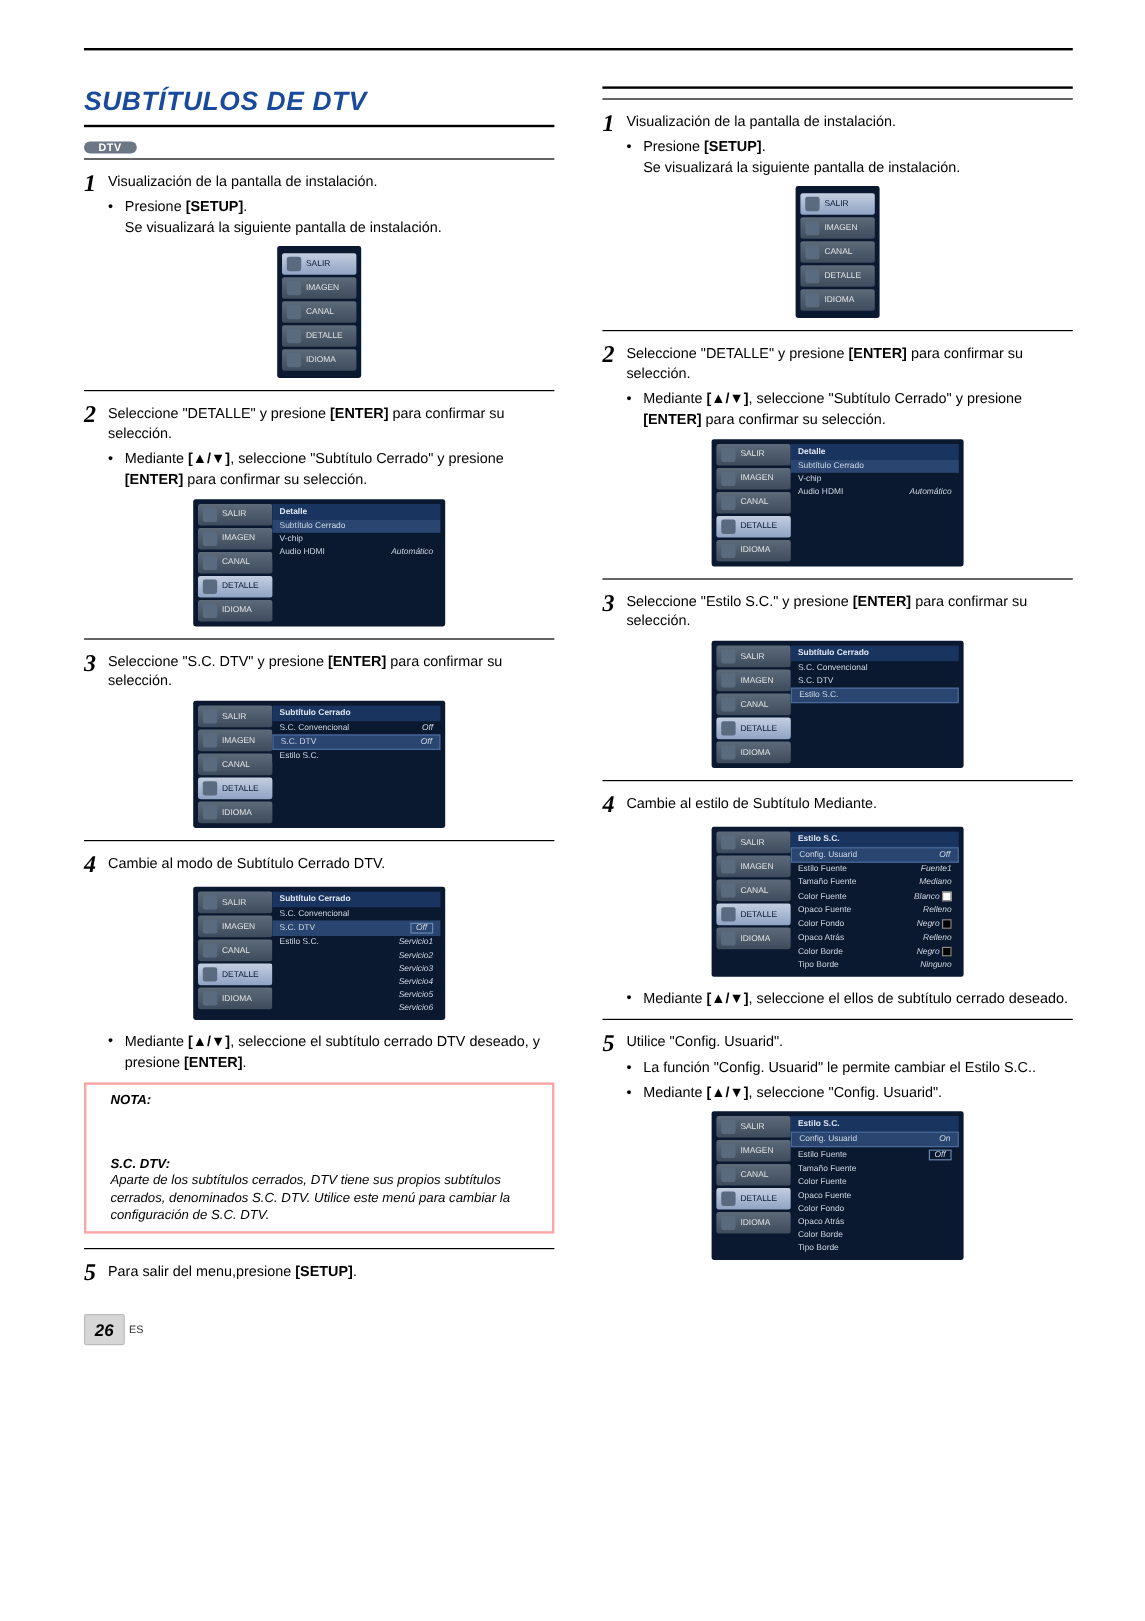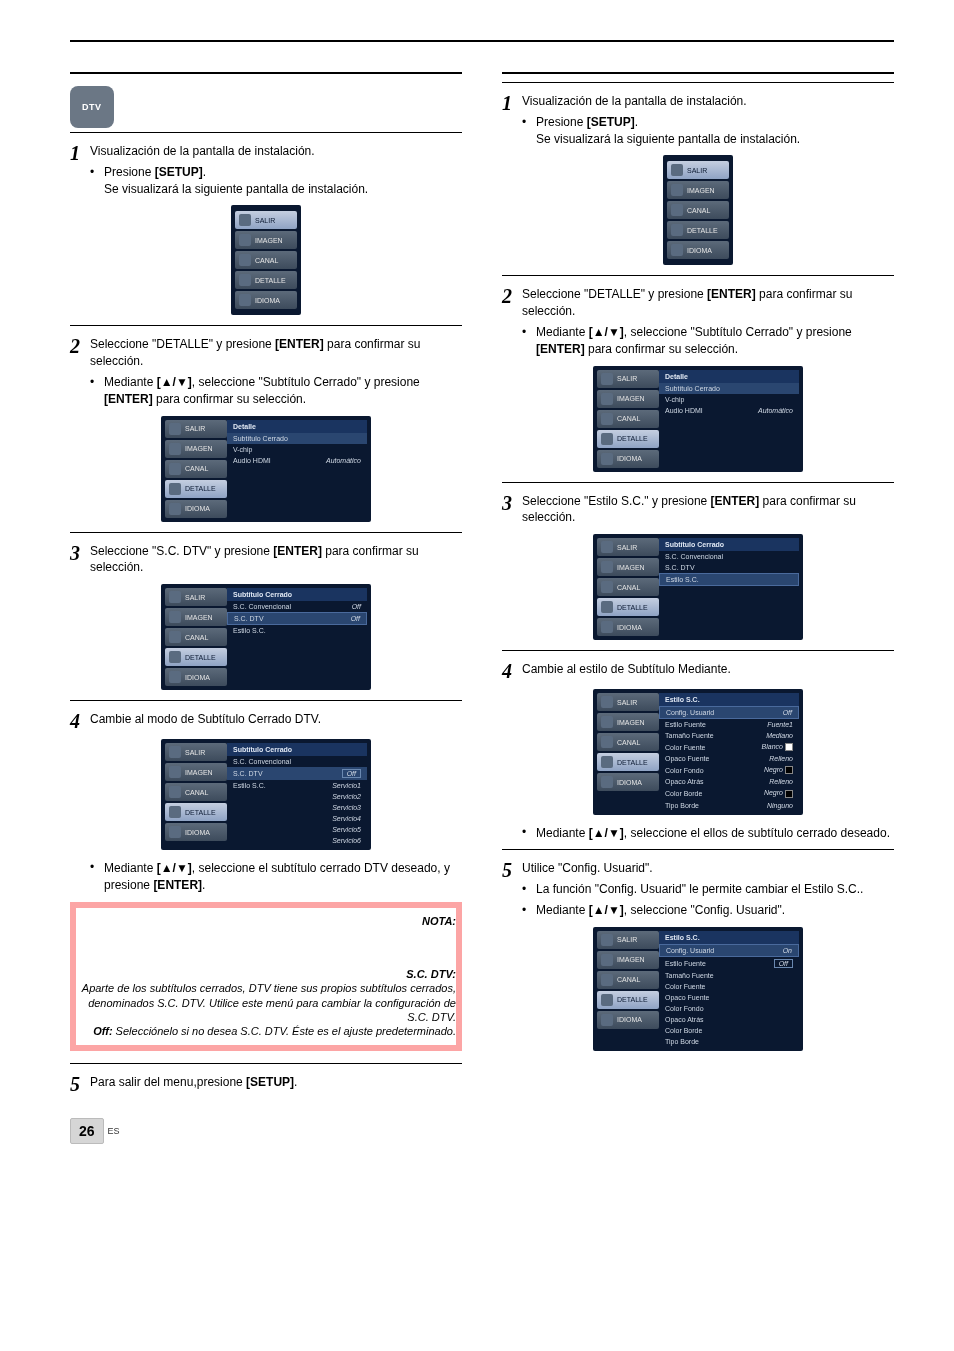--- a/index.html
+++ b/index.html
@@ -24,21 +24,21 @@
     letter-spacing: 0.5px;
   }
   .under-line { border-top: 2px solid #000; margin-bottom: 8px; }
   .under-line-thin { border-top: 1px solid #000; margin-bottom: 10px; margin-top: 2px; }
   .dtv-badge {
     display: inline-block;
     background: #6b7785;
     color: #fff;
     font-size: 9px;
     font-weight: bold;
-    padding: 16px 12px;
+    padding: 0 12px;
     border-radius: 8px;
     margin: 4px 0 2px 0;
     letter-spacing: 0.5px;
   }
   .sep-thin { border-top: 1px solid #000; margin: 8px 0 10px 0; }
   .step { display: flex; align-items: flex-start; gap: 6px; margin-bottom: 4px; }
   .step-num {
     font-family: Georgia, "Times New Roman", serif;
     font-size: 20px;
     font-weight: bold;
@@ -90,49 +90,50 @@
   .sub-row {
     display: flex; justify-content: space-between; align-items: center;
     font-size: 7px; color: #cfd8e4; padding: 2px 6px;
   }
   .sub-row.hl { background: #2a4670; }
   .sub-row .val { color: #8aa0bc; font-style: italic; }
   .sub-row .val-em { color: #d0d8e4; font-style: italic; }
   .sub-row.hl-box { border: 1px solid #4a6a9c; }
   .color-swatch { width:8px; height:8px; display:inline-block; border:1px solid #888; vertical-align:middle; margin-left:2px;}
   .note-box {
-    border: 6px solid #fca5a5;
-    padding: 6px 0;
+    border: 2px solid #fca5a5;
+    padding: 6px 20px;
     margin: 8px 0 12px 0;
     font-size: 11px;
     line-height: 1.3;
-    text-align: right;
   }
   .note-box .nb-head { font-weight: bold; font-style: italic; }
   .note-box .nb-sub { font-weight: bold; font-style: italic; margin-top: 39px; }
   .note-box .nb-body { font-style: italic; }
   .page-num-wrap { margin-top: 20px; display:flex; align-items:center; gap:4px;}
   .page-num-box {
     background: #d6d6d6;
     padding: 4px 8px;
     font-weight: bold;
     font-size: 14px;
     border-radius:2px;
     border:1px solid #bbb;
+    font-style:italic;
   }
   .page-num-es { font-size:9px; color:#333;text-align:center; }
 </style>
 </head>
 <body>
 
 <div class="page-rule-top"></div>
 
 <div class="columns">
 
   <div class="col">
+    <div class="section-title">SUBTÍTULOS DE DTV</div>
     <div class="under-line"></div>
     <span class="dtv-badge">DTV</span>
     <div class="under-line-thin"></div>
 
     
     <div class="step">
       <div class="step-num">1</div>
       <div class="step-body">
         <span>Visualización de la pantalla de instalación.</span>
         <div class="bullet-row">
@@ -348,21 +349,20 @@
       <div class="bullet-dot">•</div>
       <div class="bullet-body">
         <span>Mediante </span><span class="bold">[▲/▼]</span><span>, seleccione el subtítulo cerrado DTV deseado, y presione </span><span class="bold">[ENTER]</span><span>.</span>
       </div>
     </div>
 
     <div class="note-box">
       <div class="nb-head">NOTA:</div>
       <div class="nb-sub">S.C. DTV:</div>
       <div class="nb-body">Aparte de los subtítulos cerrados, DTV tiene sus propios subtítulos cerrados, denominados S.C. DTV. Utilice este menú para cambiar la configuración de S.C. DTV.</div>
-      <div class="nb-body"><span class="bold ital">Off:</span><span> Selecciónelo si no desea S.C. DTV. Éste es el ajuste predeterminado.</span></div>
     </div>
     <div class="sep-thin"></div>
 
     
     <div class="step">
       <div class="step-num">5</div>
       <div class="step-body">
         <span>Para salir del menu,presione </span><span class="bold">[SETUP]</span><span>.</span>
       </div>
     </div>

